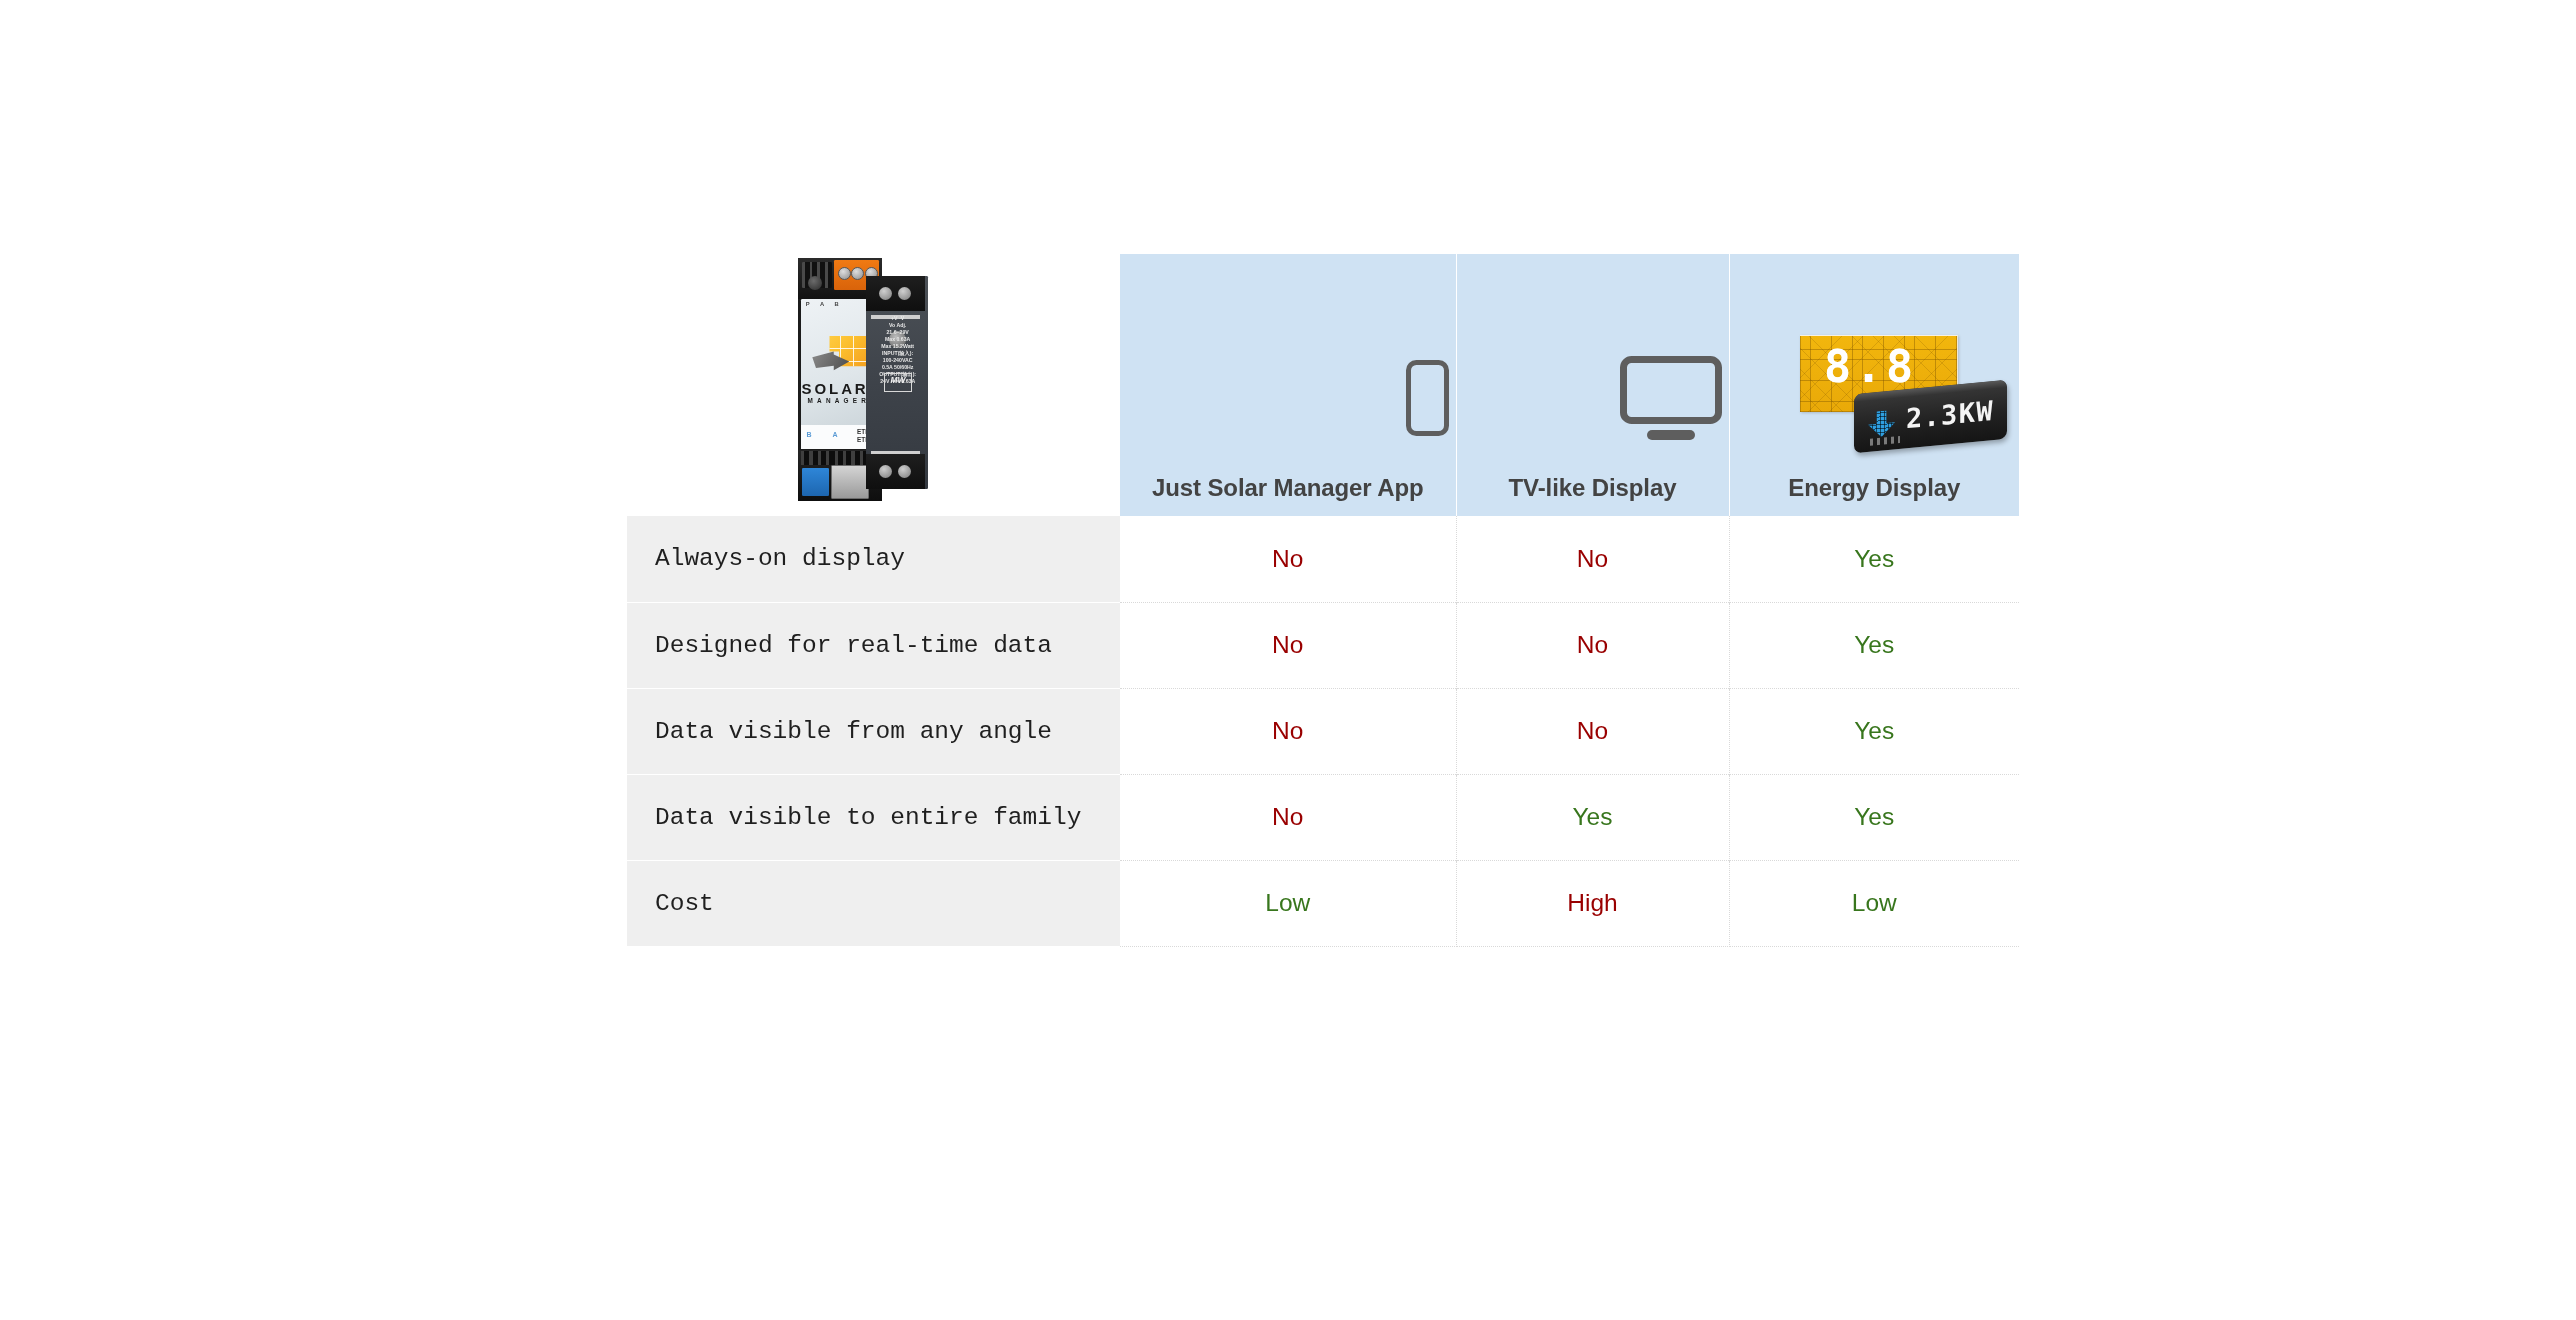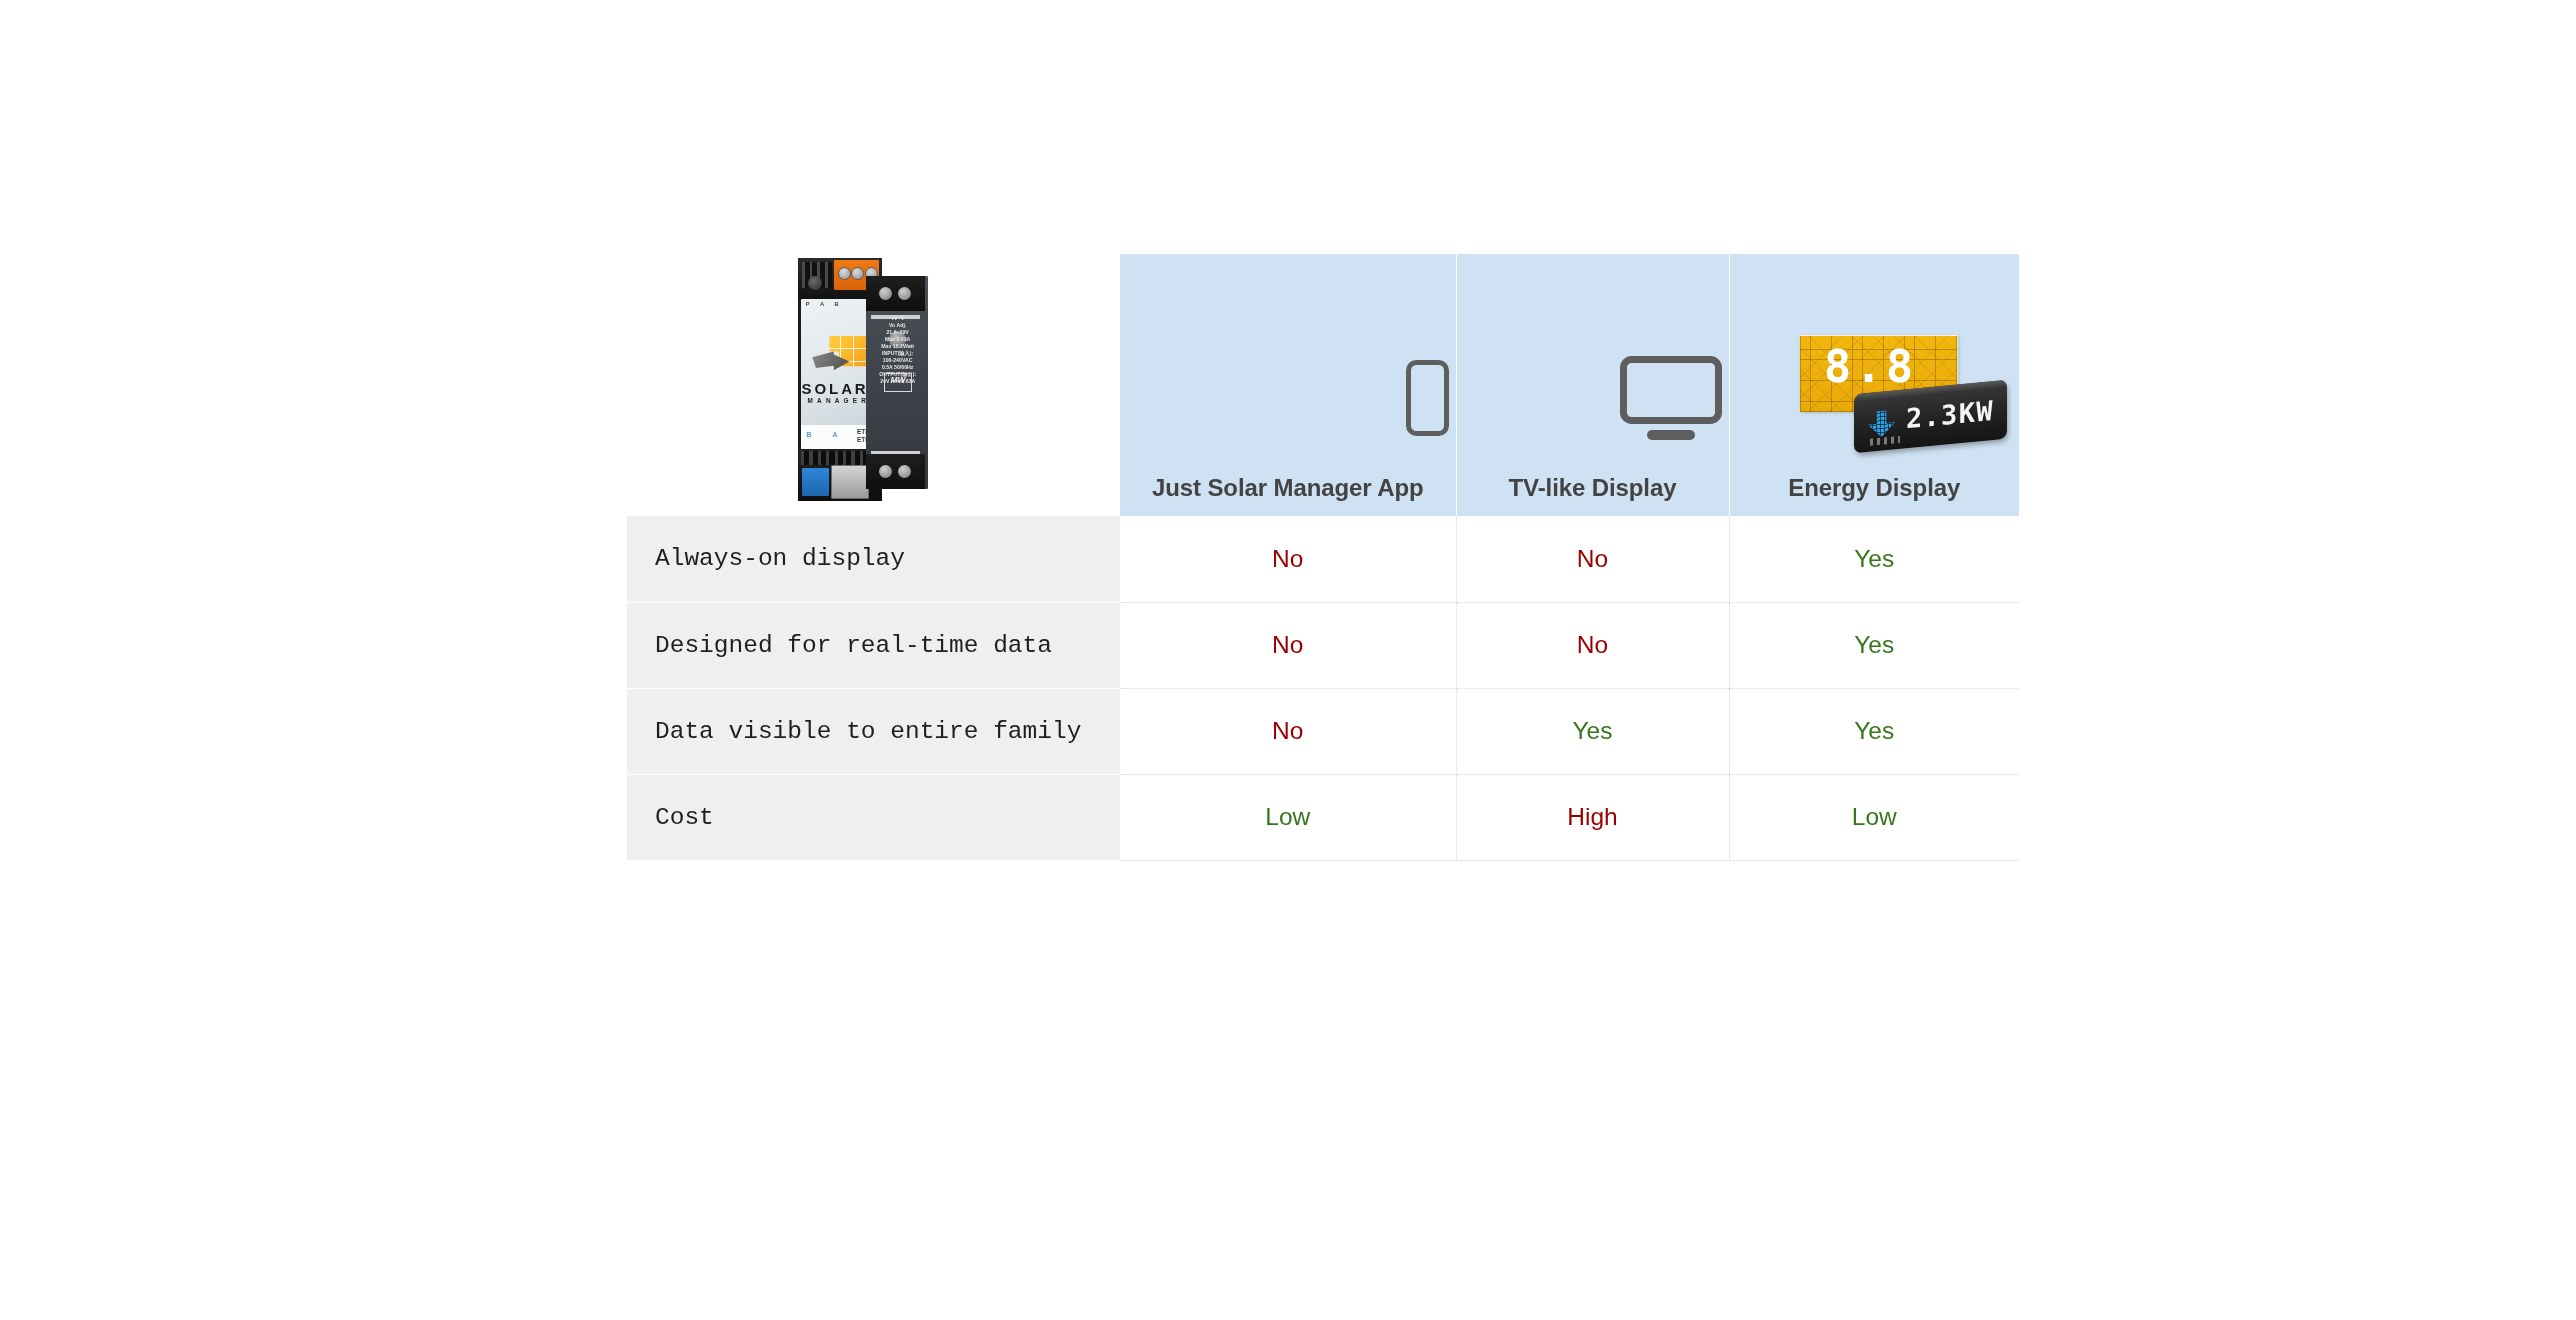--- a/index.html
+++ b/index.html
@@ -530,20 +530,26 @@
       </tr>
 
       <tr>
         <td class="lbl">Designed for real-time data</td>
         <td class="val v-no">No</td>
         <td class="val v-no">No</td>
         <td class="val v-yes last">Yes</td>
       </tr>
 
 
+      <tr>
+        <td class="lbl">Data visible from any angle</td>
+        <td class="val v-no">No</td>
+        <td class="val v-no">No</td>
+        <td class="val v-yes last">Yes</td>
+      </tr>
 
       <tr>
         <td class="lbl">Data visible to entire family</td>
         <td class="val v-no">No</td>
         <td class="val v-yes">Yes</td>
         <td class="val v-yes last">Yes</td>
       </tr>
 
 
       <tr>

